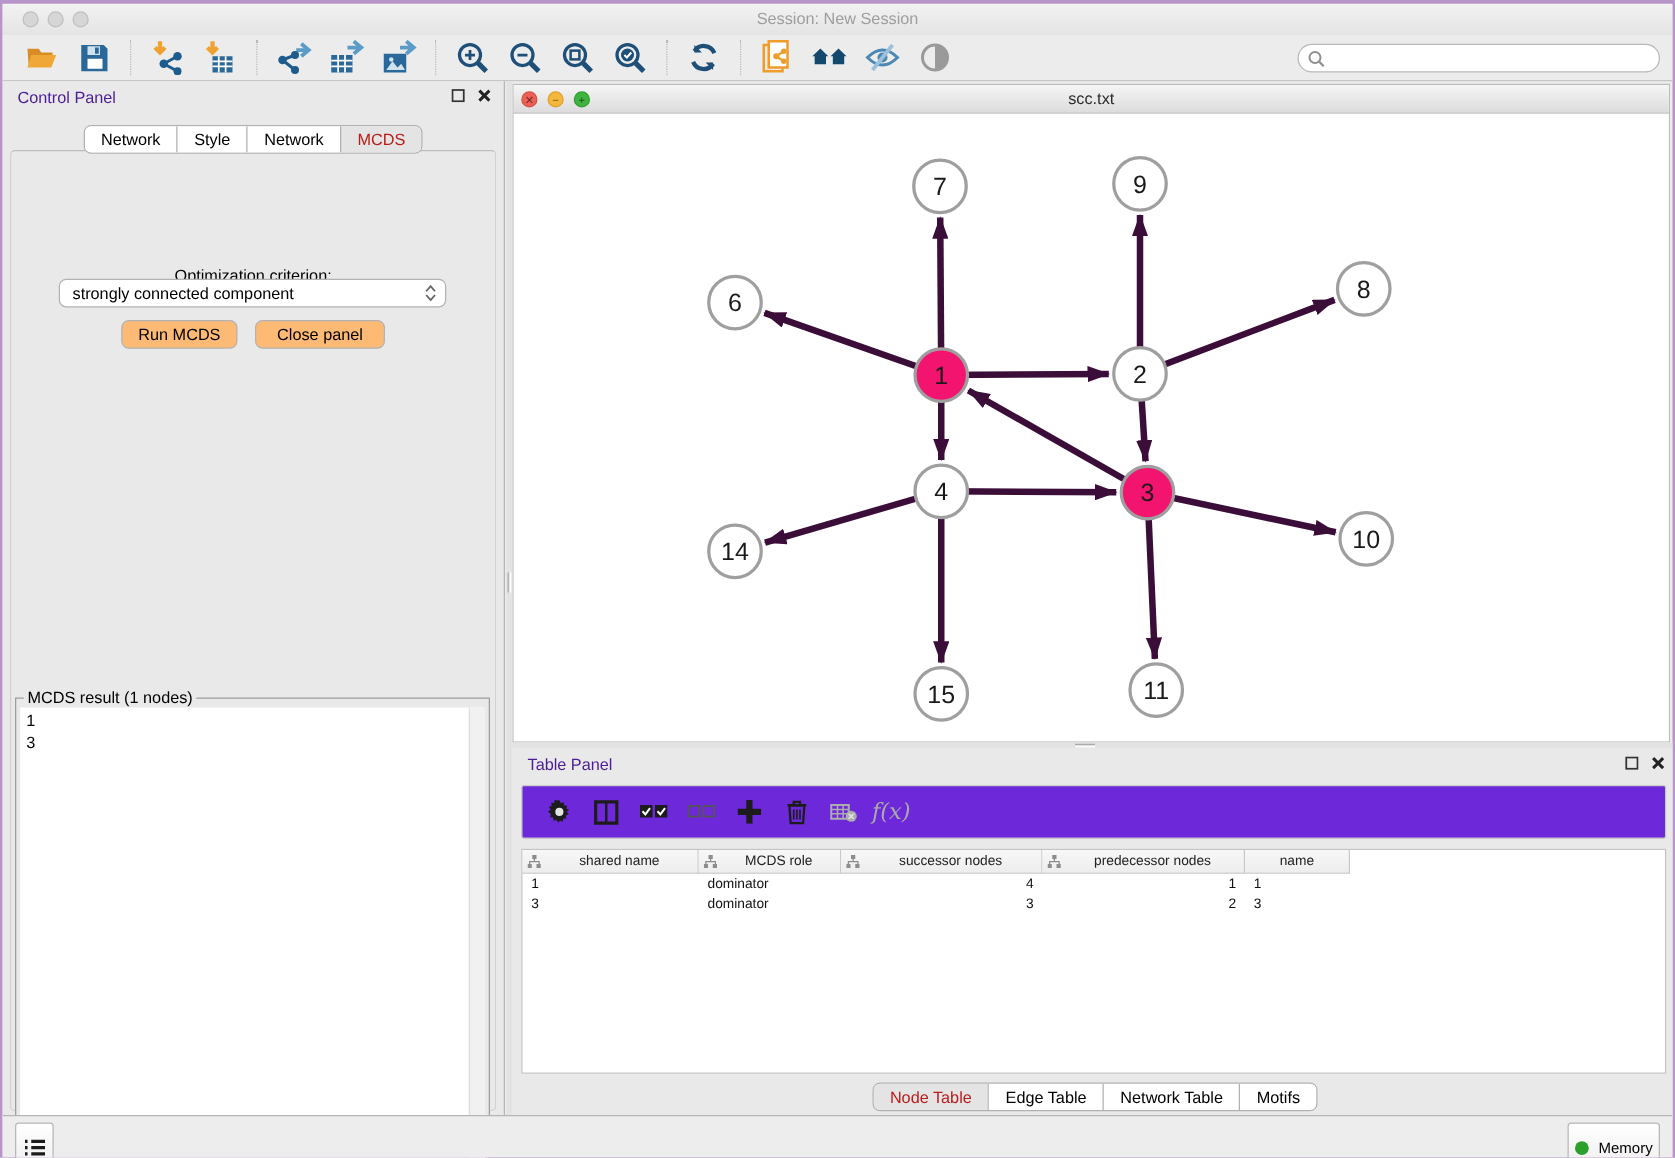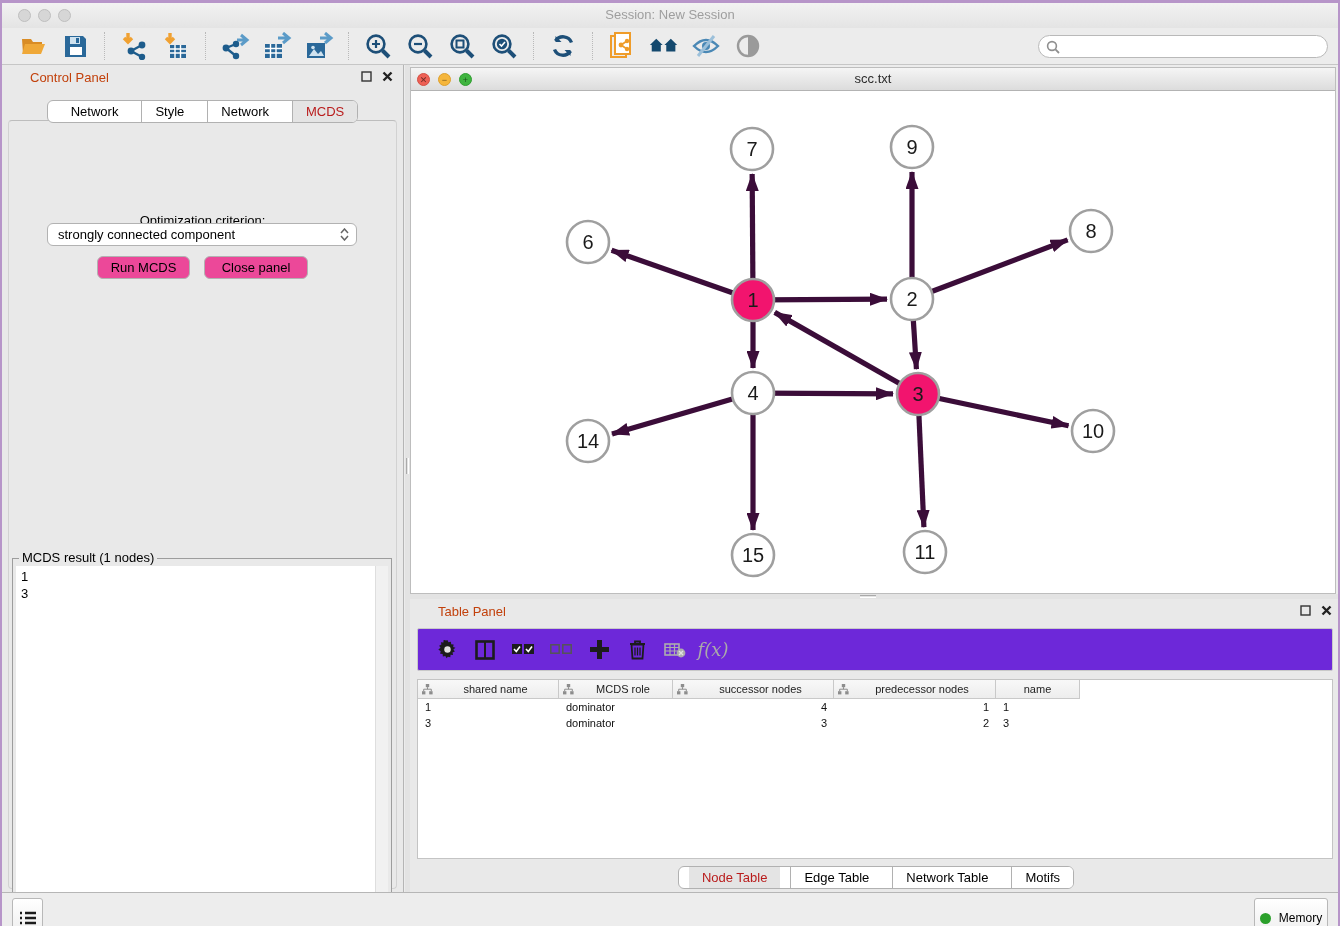--- a/index.html
+++ b/index.html
@@ -15,33 +15,33 @@
            border-bottom:1px solid #c6c6c6;display:flex;align-items:center;padding:0 10px;}
   .tbi{width:30px;height:30px;display:flex;align-items:center;justify-content:center;margin:0 6px;}
   .tbsep{width:1px;height:28px;margin:0 8px;border-left:1px dotted #b9b9b9;}
   #searchwrap{margin-left:auto;position:relative;}
   #search{width:290px;height:23px;border:1px solid #b9b9b9;border-radius:12px;background:#fff;
           padding:0 8px 0 26px;font-size:13px;outline:none;}
   #searchwrap svg{position:absolute;left:8px;top:5px;}
   
   #cpanel{position:absolute;left:0;top:62px;width:402px;height:830px;background:#e9e9e9;border-right:1px solid #b5b5b5;}
   .panelhdr{position:relative;height:26px;}
-  .panelhdr .ph-title{position:absolute;left:28px;top:5px;font-size:13px;color:#c2410c;}
+  .panelhdr .ph-title{position:absolute;left:12px;top:5px;font-size:13px;color:#4c1d95;}
   .ph-icons{position:absolute;right:10px;top:6px;display:flex;gap:10px;align-items:center;}
   .cp-pane{position:absolute;left:6px;right:6px;top:55px;bottom:6px;border:1px solid #d2d2d2;border-radius:4px;border-top:1px solid #bdbdbd;}
   .segbar{display:inline-flex;border:1px solid #b1b1b1;border-radius:6px;overflow:hidden;background:#fff;}
-  .seg{padding:3px 13px;font-size:13px;background:#fff;color:#000;border-left:1px solid #b1b1b1;white-space:nowrap;margin-left:10px;}
+  .seg{padding:3px 13px;font-size:13px;background:#fff;color:#000;border-left:1px solid #b1b1b1;white-space:nowrap;}
   .seg:first-child{border-left:none;}
   .seg.selected{background:#e4e4e4;color:#b91c1c;}
   #cp-tabs{position:absolute;left:0;right:0;top:35px;text-align:center;z-index:2;}
   #opt-label{position:absolute;left:0;right:0;top:148px;text-align:center;font-size:13px;color:#000;}
   #criterion{position:absolute;left:45px;top:158px;width:310px;height:23px;background:#fff;border:1px solid #b2b2b2;
              border-radius:6px;font-size:13px;display:flex;align-items:center;padding-left:10px;}
   #criterion .stepper{margin-left:auto;margin-right:7px;display:flex;flex-direction:column;gap:1px;}
-  .aqua-btn{position:absolute;height:23px;background:#ec4899;border:1px solid #b2b2b2;border-radius:6px;
+  .aqua-btn{position:absolute;height:23px;background:#fdba74;border:1px solid #b2b2b2;border-radius:6px;
             font-size:13px;color:#000;display:flex;align-items:center;justify-content:center;}
   #run-btn{left:95px;top:191px;width:93px;}
   #close-btn{left:202px;top:191px;width:104px;}
   #resultbox{position:absolute;left:10px;top:493px;width:380px;height:384px;border:1px solid #9d9d9d;background:#e9e9e9;}
   #resultbox .legend{position:absolute;left:6px;top:-9px;background:#e9e9e9;padding:0 3px;font-size:13px;color:#000;}
   #resulttext{position:absolute;left:3px;right:3px;top:7px;bottom:4px;background:#fff;font-size:13px;line-height:17px;
               padding:2px 5px;color:#000;white-space:pre-line;}
   #resultscroll{position:absolute;right:3px;top:7px;bottom:4px;width:13px;background:#f1f1f1;border-left:1px solid #dedede;}
   
   #vdivider{position:absolute;left:403px;top:62px;width:5px;height:830px;background:#e3e3e3;}

